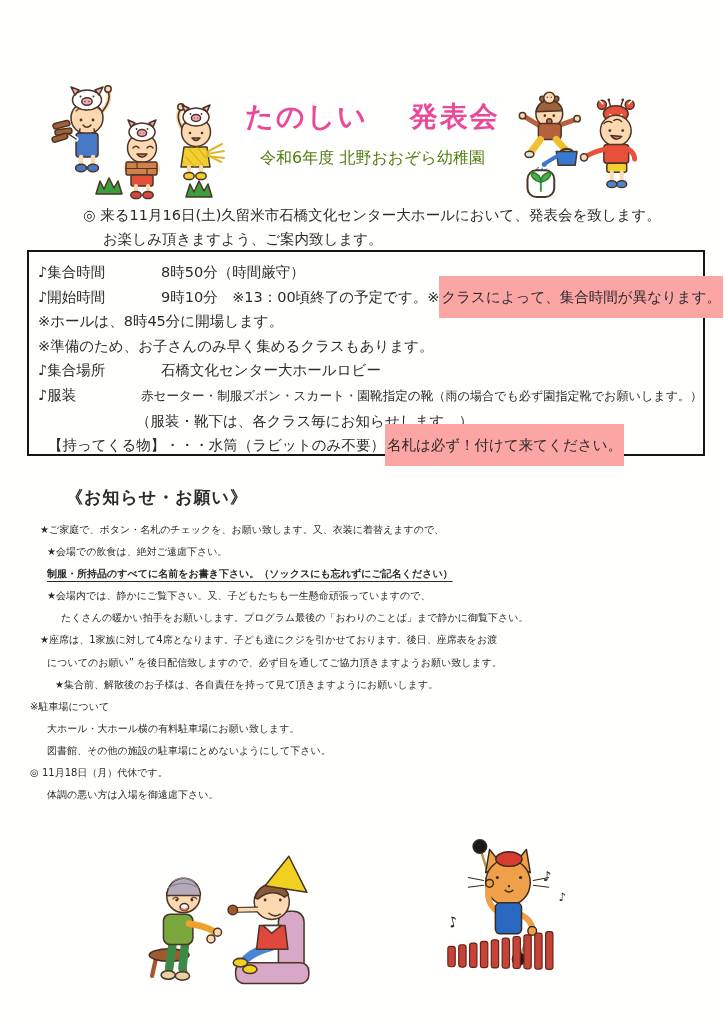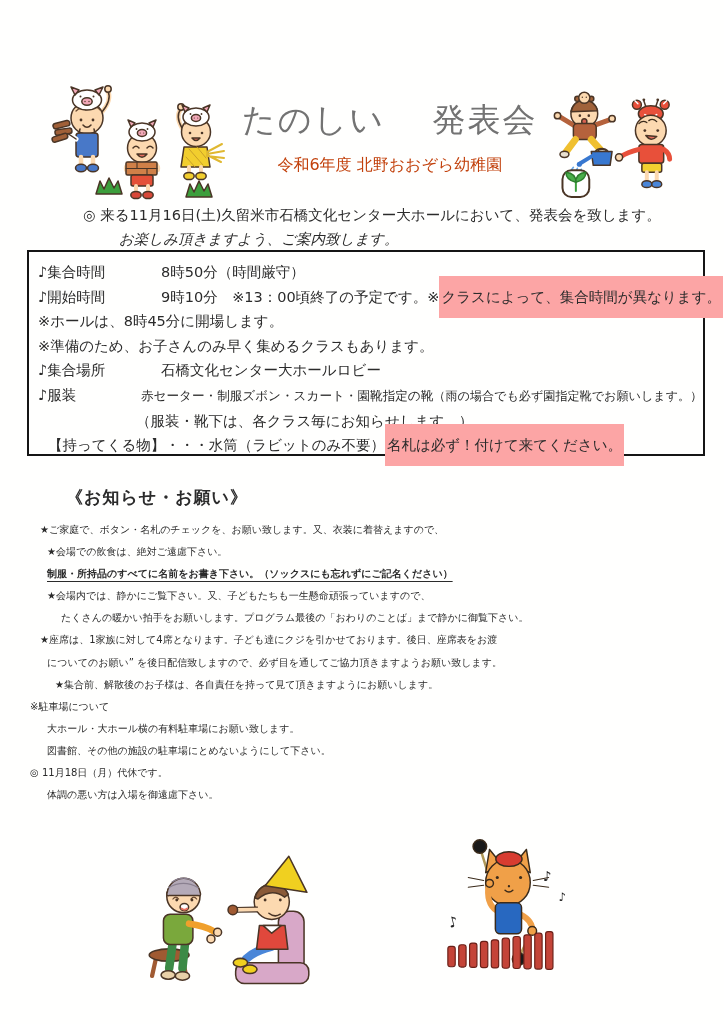--- a/index.html
+++ b/index.html
@@ -6,26 +6,26 @@
   html,body { background:#ffffff; }
   .page {
     position:relative; width:724px; height:1024px; background:#fffffe;
     font-family:"DejaVu Sans","Liberation Sans",sans-serif;
     color:#2b2b2b; overflow:hidden;
   }
   
   .header { position:absolute; top:66px; left:50px; width:625px; height:140px; display:flex; align-items:flex-start; }
   .illust-topleft { width:192px; height:135px; flex:none; }
   .title-block { flex:1; text-align:center; padding-top:32px; }
-  .title { font-size:33px; font-weight:normal; letter-spacing:2px; color:#737373; white-space:nowrap; }
-  .subtitle { margin-top:12px; font-size:16px; color:#c2410c; white-space:nowrap; }
+  .title { font-size:28px; font-weight:bold; letter-spacing:2px; color:#ec4899; white-space:nowrap; }
+  .subtitle { margin-top:12px; font-size:16px; color:#4d7c0f; white-space:nowrap; }
   .illust-topright { width:172px; height:135px; flex:none; padding-top:6px; }
   
   .intro { position:absolute; top:204px; left:83px; font-size:14.5px; line-height:23.5px; white-space:nowrap; }
-  .intro .l2 { margin-left:36px;font-style:italic; }
+  .intro .l2 { margin-left:20px; }
   
   .info-box {
     position:absolute; top:250px; left:27px; width:678px; height:206px;
     border:2.5px solid #151515; padding:8px 6px 0 9px;
     font-size:14.5px; line-height:24.6px; white-space:nowrap;
   }
   .bl { position:relative; }
   .lbl1 { display:inline-block; width:123px; }
   .lbl2 { display:inline-block; width:103px; }
   .hl { background:#fca5a5; padding:13px 2px; }

